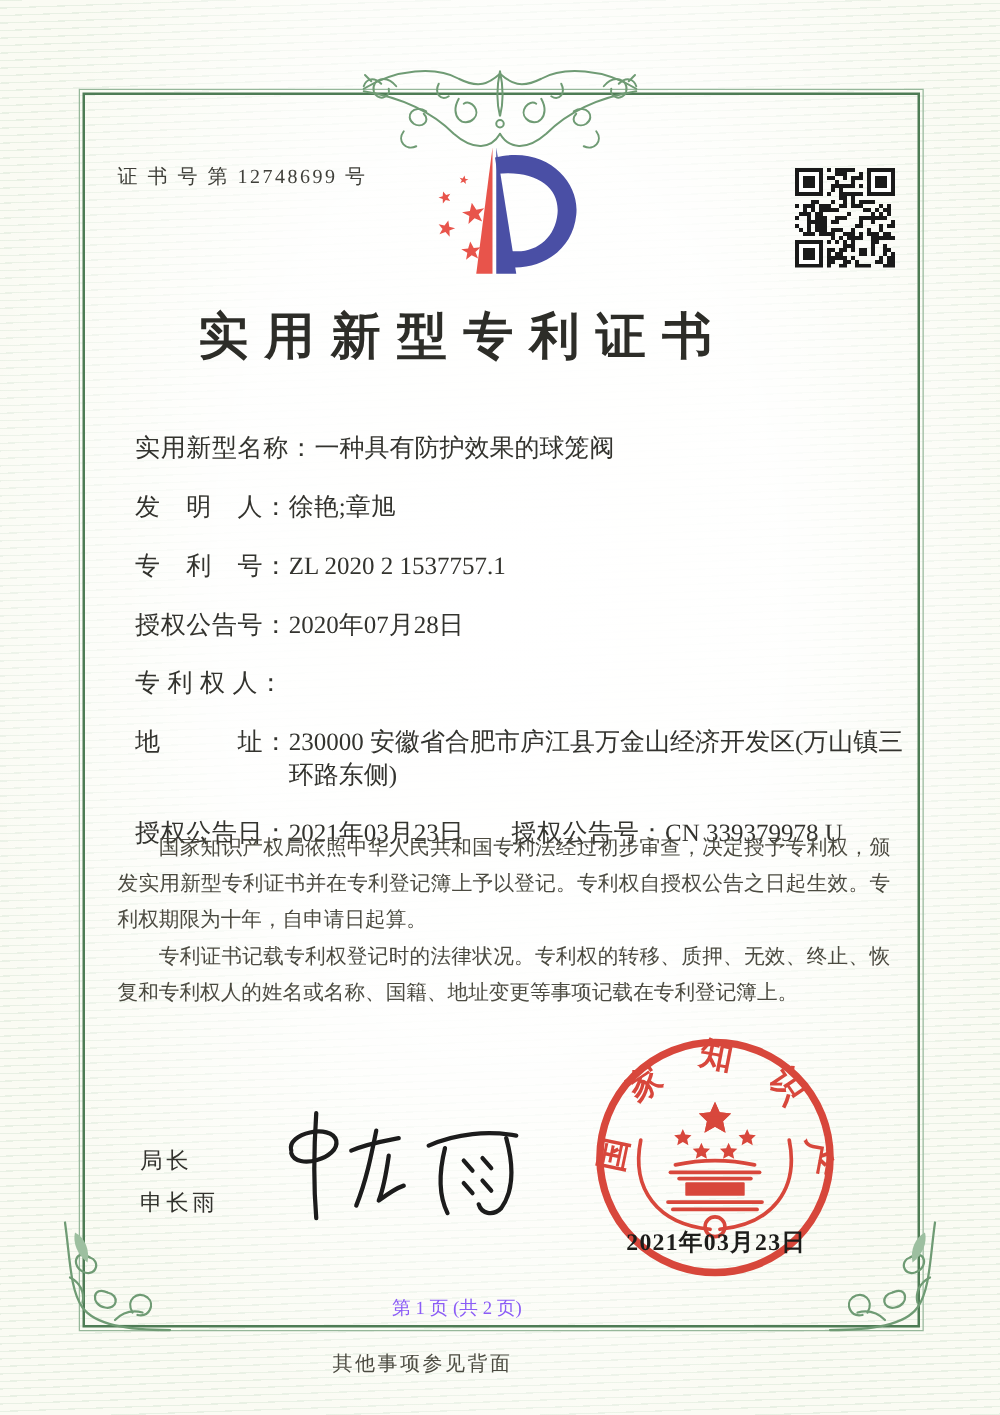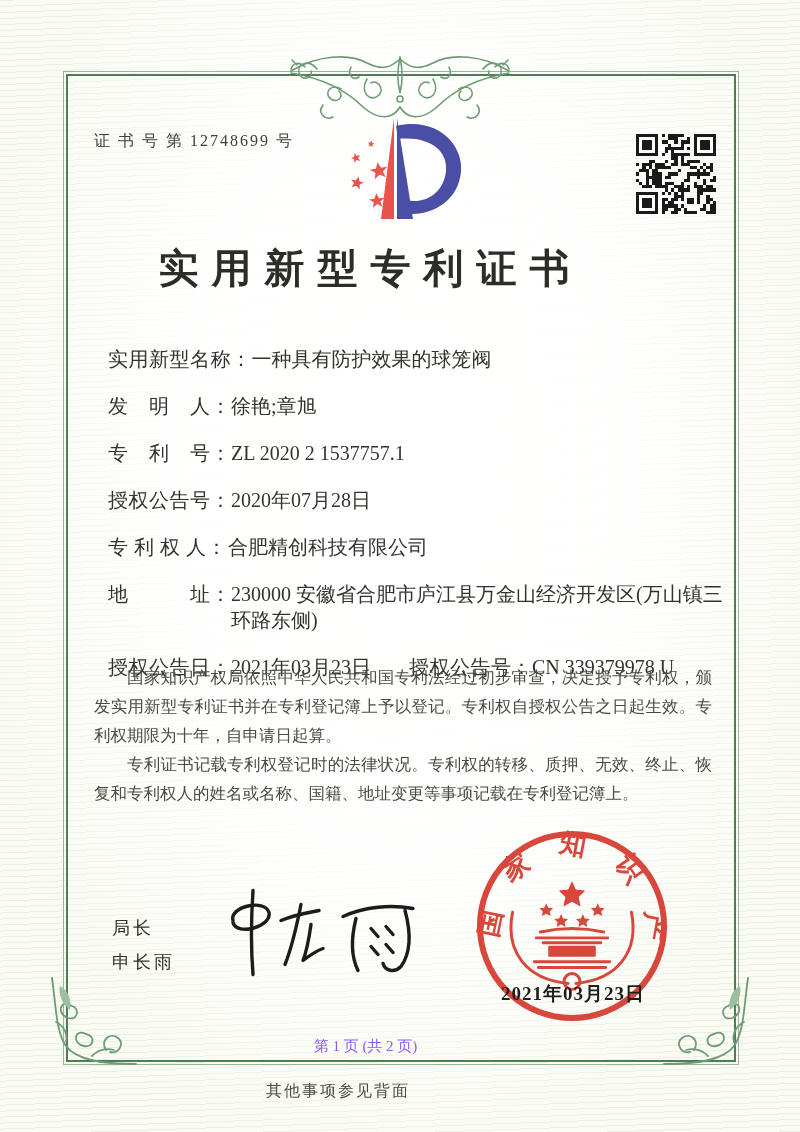--- a/index.html
+++ b/index.html
@@ -358,21 +358,20 @@
   <div class="field-row">
     <span class="field-label">专　利　号：</span>
     <span class="field-value">ZL 2020 2 1537757.1</span>
   </div>
   <div class="field-row">
     <span class="field-label">授权公告号：</span>
     <span class="field-value">2020年07月28日</span>
   </div>
   <div class="field-row">
     <span class="field-label">专 利 权 人：</span>
-    <span class="field-value">合肥精创科技有限公司</span>
   </div>
   <div class="field-row">
     <span class="field-label">地　　　址：</span>
     <span class="field-value">230000 安徽省合肥市庐江县万金山经济开发区(万山镇三环路东侧)</span>
   </div>
   <div class="field-row dual">
     <span class="field-label">授权公告日：</span>
     <span class="field-value" style="flex:0 0 auto;">2021年03月23日</span>
     <span class="pair2">
       <span class="field-label">授权公告号：</span>

